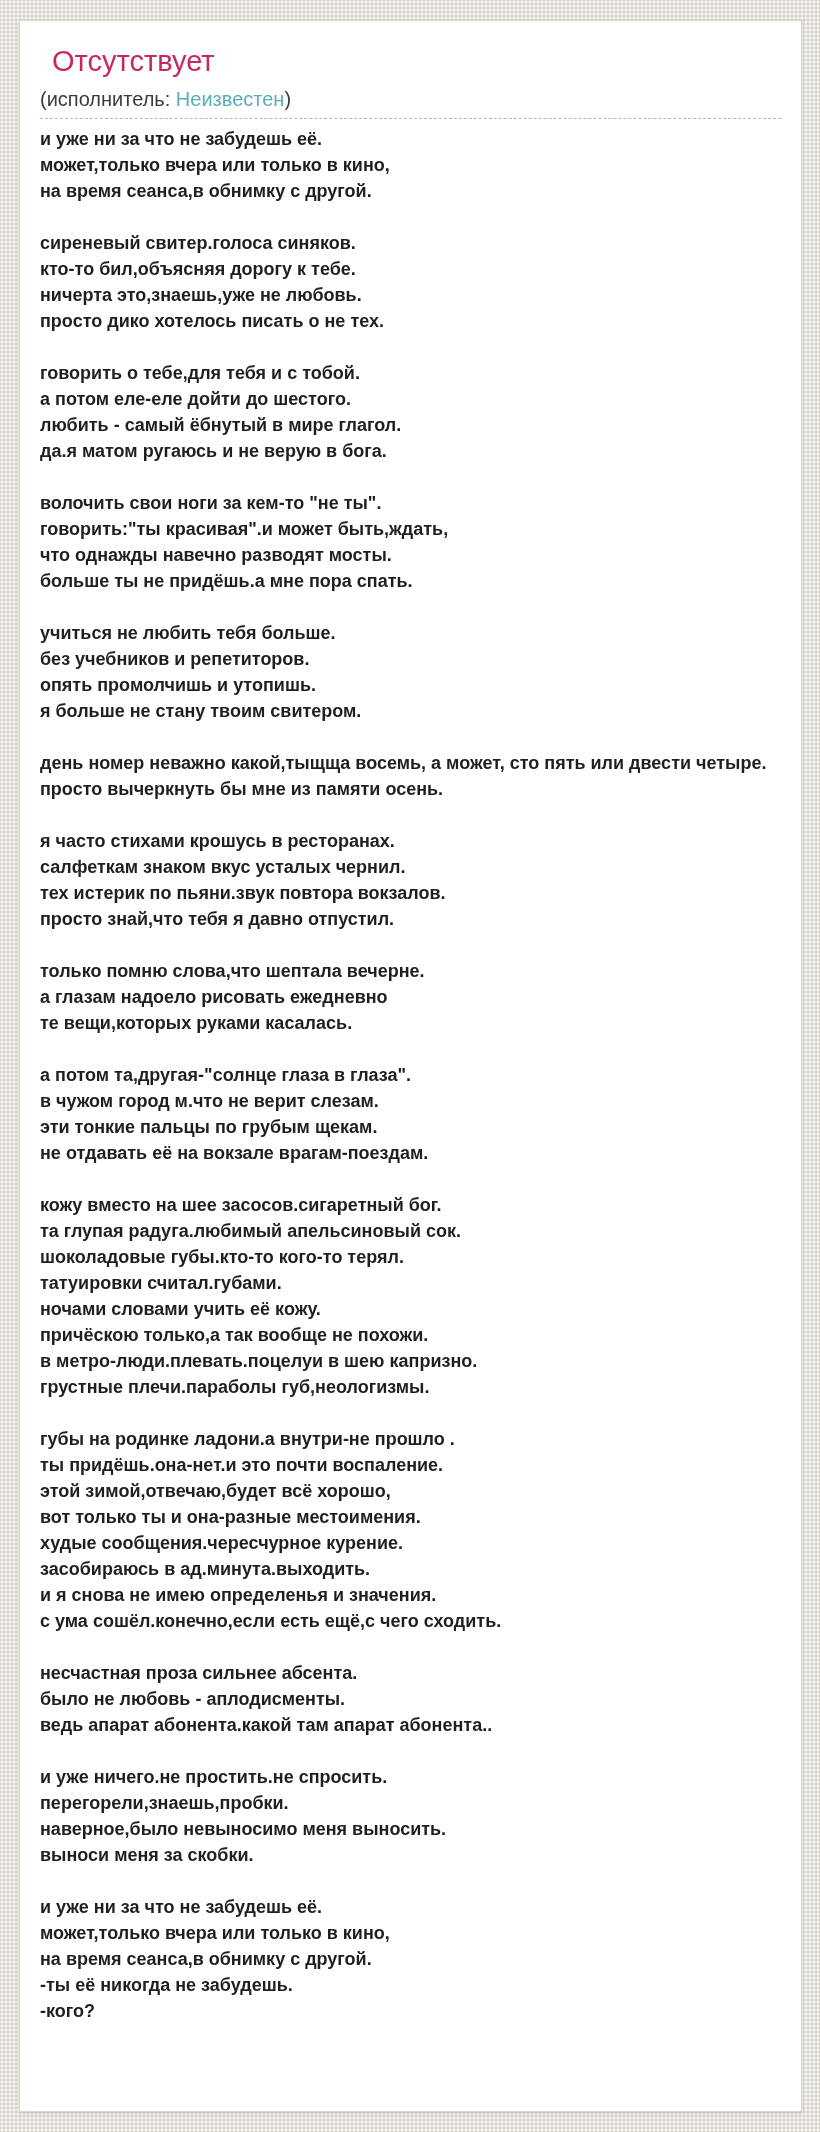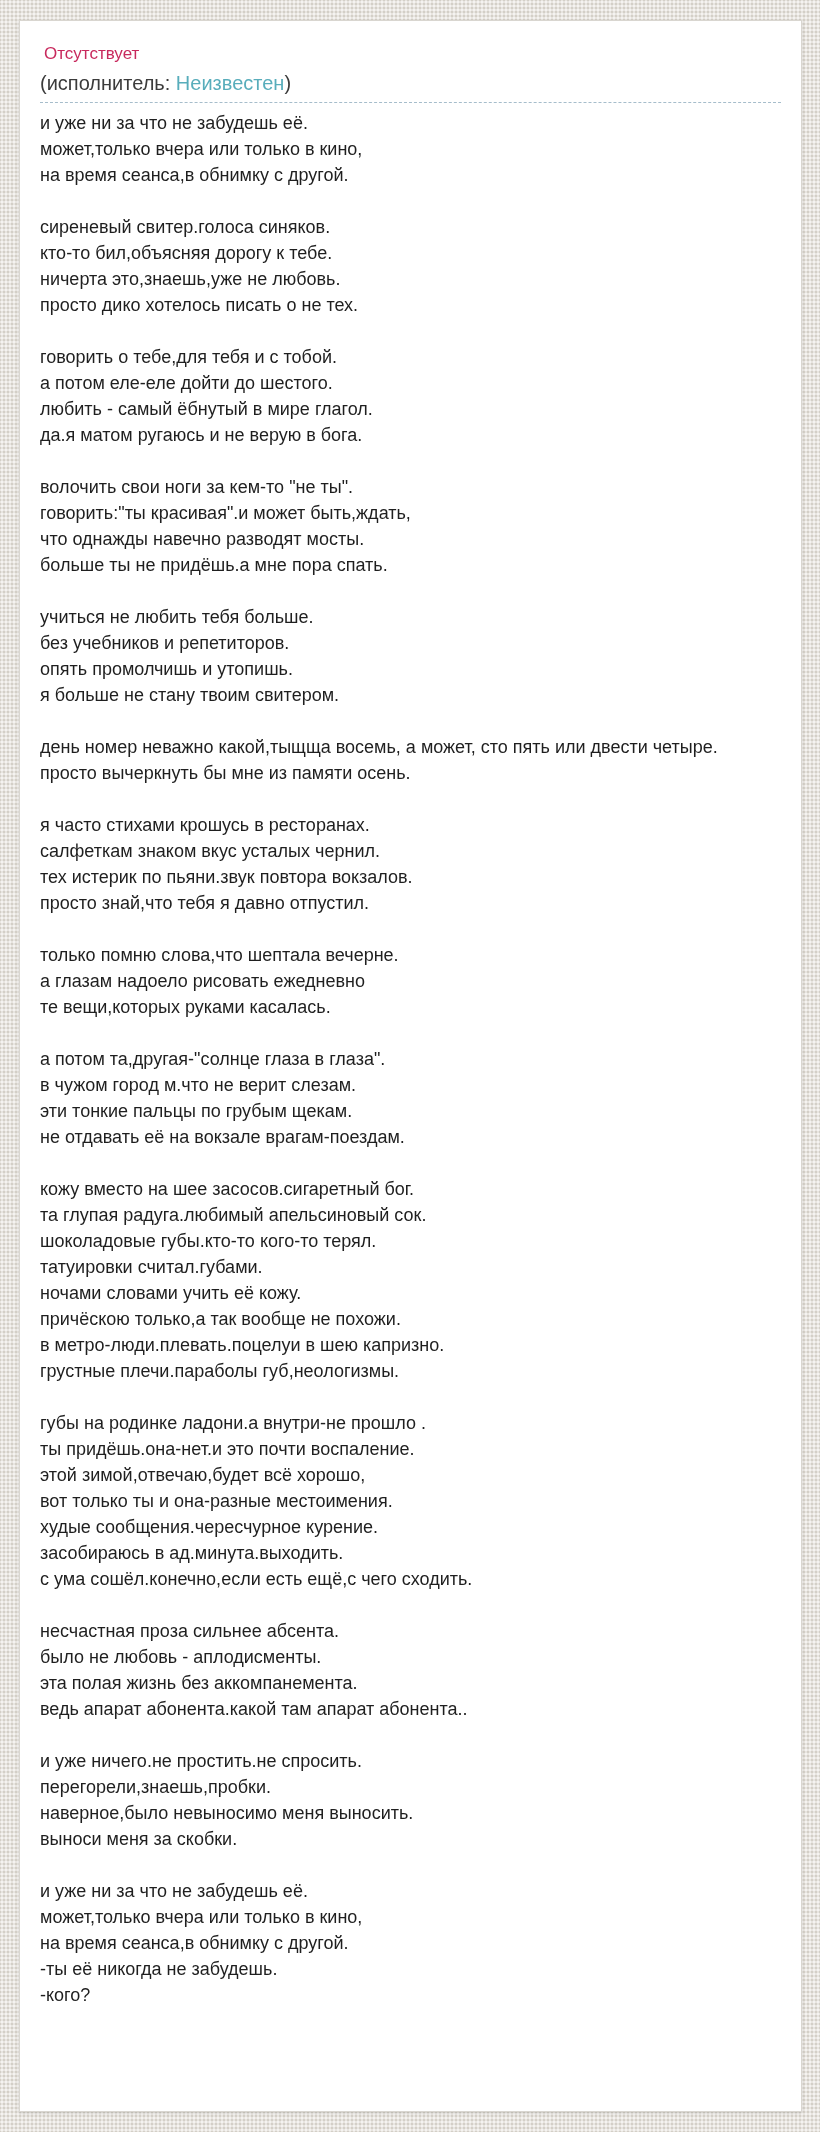--- a/index.html
+++ b/index.html
@@ -35,22 +35,22 @@
     background: var(--card-background);
     border: 1px solid var(--card-border);
     box-shadow: 0 1px 3px rgba(0,0,0,0.14);
     padding: 13px 20px 40px 20px;
   }
   .song-header {
     border-bottom: 1px dashed var(--separator-color);
     padding-bottom: 8px;
   }
   .song-title {
-    margin: 4px;
-    font-size: 17px;
+    margin: 12px;
+    font-size: 29px;
     line-height: 31px;
     font-weight: 400;
     color: var(--title-color);
   }
   .artist-line {
     margin-top: 2px;
     font-size: 20px;
     line-height: 21px;
     color: var(--subtitle-text-color);
   }
@@ -58,21 +58,21 @@
     color: var(--artist-link-color);
     text-decoration: none;
     cursor: pointer;
   }
   .lyrics {
     margin-top: 7px;
     font-size: 18px;
     line-height: 26px;
     color: var(--body-text-color);
   }
-  .stanza { margin: 0 0 26px 0; }
+  .stanza { margin: 0 0 26px 0; font-weight: bold; }
   .stanza:last-child { margin-bottom: 0; }
   .lyric-line { white-space: pre; }
 </style>
 </head>
 <body>
 
 <div class="card">
   <div class="song-header">
     <h1 class="song-title">Отсутствует</h1>
     <div class="artist-line"><span>(исполнитель: </span><a class="artist-link" href="#">Неизвестен</a><span>)</span></div>
@@ -138,26 +138,26 @@
         <div class="lyric-line">в метро-люди.плевать.поцелуи в шею капризно.</div>
         <div class="lyric-line">грустные плечи.параболы губ,неологизмы.</div>
       </div>
       <div class="stanza">
         <div class="lyric-line">губы на родинке ладони.а внутри-не прошло .</div>
         <div class="lyric-line">ты придёшь.она-нет.и это почти воспаление.</div>
         <div class="lyric-line">этой зимой,отвечаю,будет всё хорошо,</div>
         <div class="lyric-line">вот только ты и она-разные местоимения.</div>
         <div class="lyric-line">худые сообщения.чересчурное курение.</div>
         <div class="lyric-line">засобираюсь в ад.минута.выходить.</div>
+        <div class="lyric-line">и я снова не имею определенья и значения.</div>
         <div class="lyric-line">с ума сошёл.конечно,если есть ещё,с чего сходить.</div>
       </div>
       <div class="stanza">
         <div class="lyric-line">несчастная проза сильнее абсента.</div>
         <div class="lyric-line">было не любовь - аплодисменты.</div>
-        <div class="lyric-line">эта полая жизнь без аккомпанемента.</div>
         <div class="lyric-line">ведь апарат абонента.какой там апарат абонента..</div>
       </div>
       <div class="stanza">
         <div class="lyric-line">и уже ничего.не простить.не спросить.</div>
         <div class="lyric-line">перегорели,знаешь,пробки.</div>
         <div class="lyric-line">наверное,было невыносимо меня выносить.</div>
         <div class="lyric-line">выноси меня за скобки.</div>
       </div>
       <div class="stanza">
         <div class="lyric-line">и уже ни за что не забудешь её.</div>

